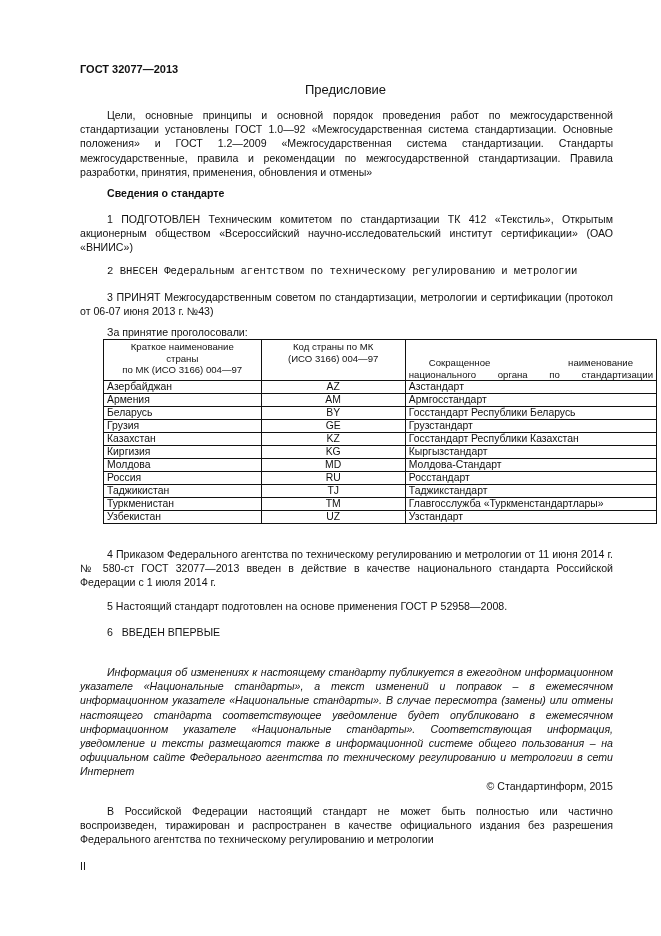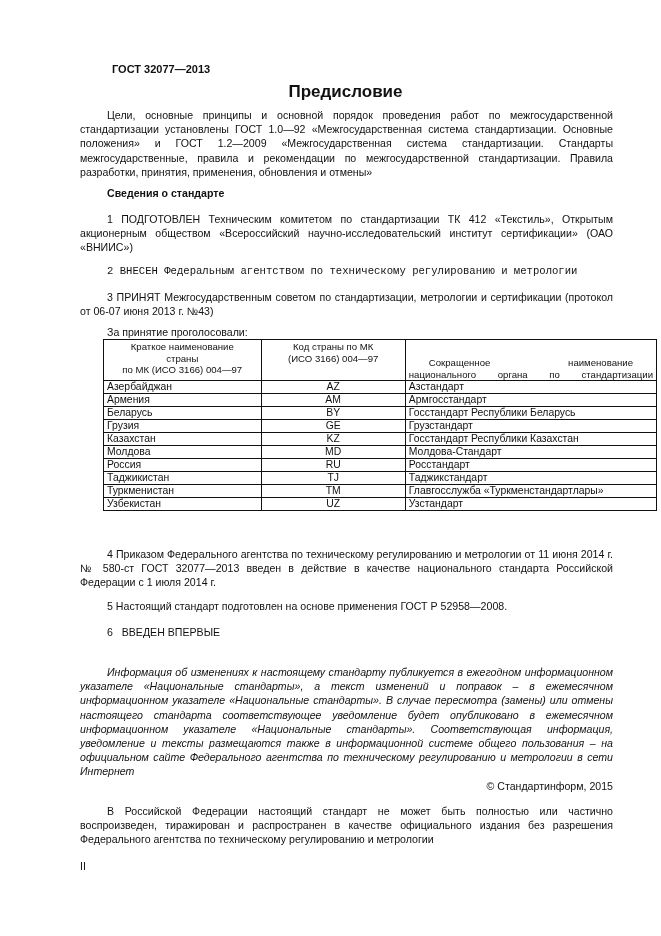--- a/index.html
+++ b/index.html
@@ -1,20 +1,20 @@
 <!DOCTYPE html>
 <html><head>
   <meta charset="utf-8">
   <style>
     html, body { margin: 0; padding: 0; background: #ffffff; }
     body { width: 661px; height: 936px; position: relative; overflow: hidden;
            font-family: "Liberation Sans", sans-serif; color: #111; font-size: 10.6px; }
     .abs { position: absolute; }
-    .doc-code { left: 80px; top: 63px; font-weight: bold; font-size: 11px; margin-left: 32px; }
-    .title { left: 0; width: 661px; top: 82px; text-align: center; font-weight: bold; font-size: 17px; padding-left: 30px; box-sizing: border-box; }
+    .doc-code { left: 80px; top: 63px; font-weight: bold; font-size: 11px; }
+    .title { left: 0; width: 661px; top: 82px; text-align: center; font-weight: normal; font-size: 13px; padding-left: 30px; box-sizing: border-box; }
     .para { left: 80px; width: 533px; text-align: justify; line-height: 14.2px; }
     .para .ind { display: inline-block; width: 27px; }
     .bold { font-weight: bold; }
     .italic { font-style: italic; margin-top: 14px; }
     .right { left: 80px; width: 533px; text-align: right; }
     table.vote { position: absolute; left: 103px; top: 339px; width: 554px; border-collapse: collapse; font-size: 10.4px; }
     table.vote th, table.vote td { border: 1.5px solid #111; padding: 0 3px; line-height: 12px; height: 12px; }
     table.vote th { font-weight: normal; text-align: center; font-size: 9.6px; line-height: 11.5px; vertical-align: top; padding-top: 1px; }
     table.vote td.code { text-align: center; }
     table.vote col.c1 { width: 143px; }
@@ -83,20 +83,25 @@
         <td>Грузия</td>
         <td class="code">GE</td>
         <td>Грузстандарт</td>
       </tr>
     <tr>
         <td>Казахстан</td>
         <td class="code">KZ</td>
         <td>Госстандарт Республики Казахстан</td>
       </tr>
     <tr>
+        <td>Киргизия</td>
+        <td class="code">KG</td>
+        <td>Кыргызстандарт</td>
+      </tr>
+    <tr>
         <td>Молдова</td>
         <td class="code">MD</td>
         <td>Молдова-Стандарт</td>
       </tr>
     <tr>
         <td>Россия</td>
         <td class="code">RU</td>
         <td>Росстандарт</td>
       </tr>
     <tr>

